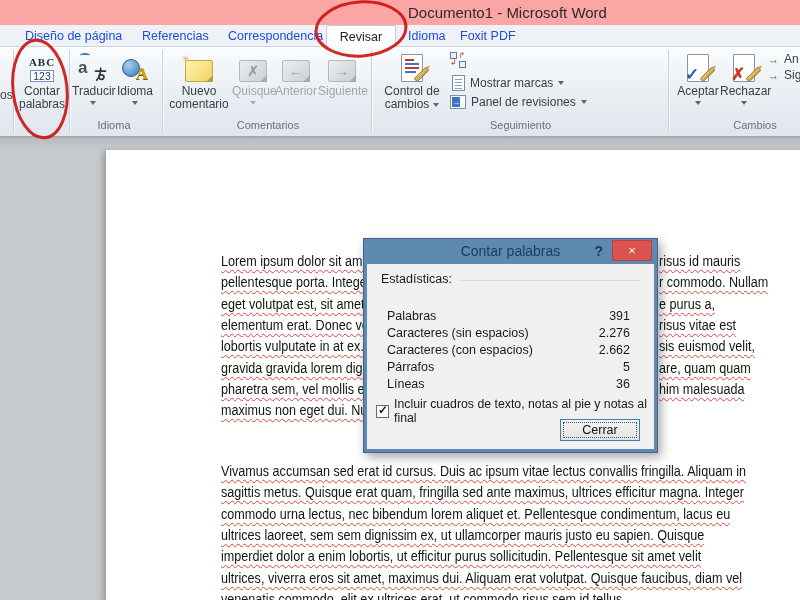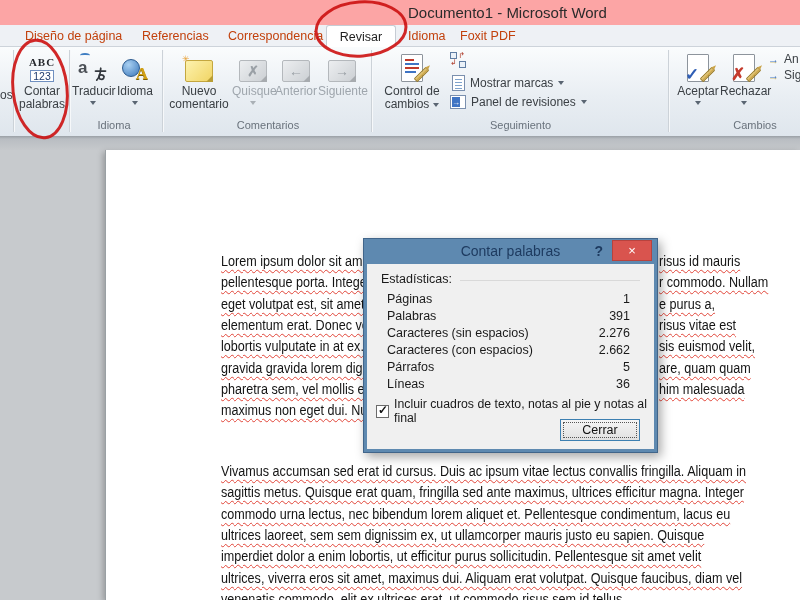--- a/index.html
+++ b/index.html
@@ -3,21 +3,21 @@
 <meta charset="utf-8">
 <style>
   html,body{margin:0;padding:0;background:#888;}
   *{box-sizing:border-box;font-family:"Liberation Sans",sans-serif;}
   .screen{position:relative;width:800px;height:600px;overflow:hidden;background:#c7cacd;}
 
   
   .titlebar{position:absolute;left:0;top:0;width:800px;height:25px;background:#fca5a5;}
   .title-text{position:absolute;left:408px;top:4px;font-size:15px;color:#2b2b2b;}
   .tabrow{position:absolute;left:0;top:25px;width:800px;height:22px;background:#eef1f5;border-bottom:1px solid #cdd3da;}
-  .tab{position:absolute;top:0;height:22px;line-height:22px;font-size:12.5px;color:#c2410c;white-space:nowrap;}
+  .tab{position:absolute;top:0;height:22px;line-height:22px;font-size:12.5px;color:#1d4ed8;white-space:nowrap;}
   .tab.selected{background:#fff;border:1px solid #c6ccd4;border-bottom:1px solid #fff;border-radius:3px 3px 0 0;text-align:center;color:#1f1f1f;z-index:2;}
 
   
   .ribbon{position:absolute;left:0;top:47px;width:800px;height:89px;background:linear-gradient(#fafcfd,#e9eef3 55%,#dfe6ed);}
   .rsep{position:absolute;top:3px;height:82px;width:1px;background:#ccd2d8;box-shadow:1px 0 0 #f6f8fa;}
   .grplabel{position:absolute;top:72px;height:13px;font-size:11px;color:#69727c;text-align:center;}
   .rlg{position:absolute;top:1px;height:86px;text-align:center;font-size:12px;color:#3b4045;}
   .rlg .lbl{line-height:13px;margin-top:3px;}
   .rlg .lbl.gray, .graytxt{color:#9fa6ad;}
   .iconbox{display:flex;justify-content:center;align-items:flex-end;height:34px;}
@@ -308,24 +308,20 @@
     <div class="dlg-title">
       <span class="dlg-title-text">Contar palabras</span>
       <span class="dlg-help">?</span>
       <span class="dlg-close"><span>×</span></span>
     </div>
     <div class="dlg-body">
       <div class="dlg-section">
         <span>Estadísticas:</span>
           <span class="rule"></span>
       </div>
-      <div class="stat-row" style="top:28px">
-          <span>Páginas</span>
-          <span>1</span>
-        </div>
       <div class="stat-row" style="top:45px">
           <span>Palabras</span>
           <span>391</span>
         </div>
       <div class="stat-row" style="top:62px">
           <span>Caracteres (sin espacios)</span>
           <span>2.276</span>
         </div>
       <div class="stat-row" style="top:79px">
           <span>Caracteres (con espacios)</span>

